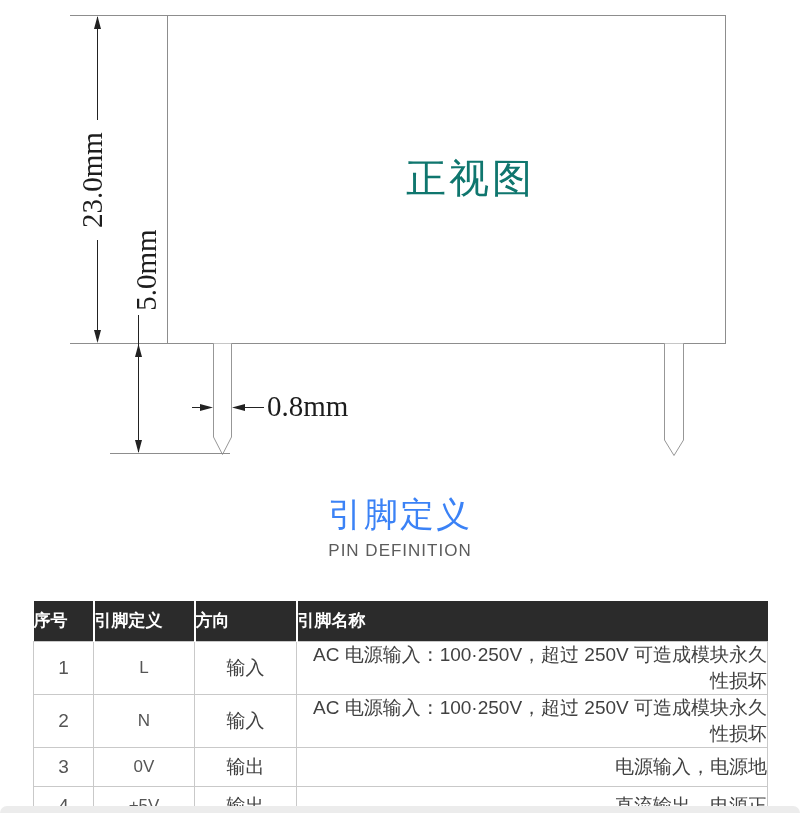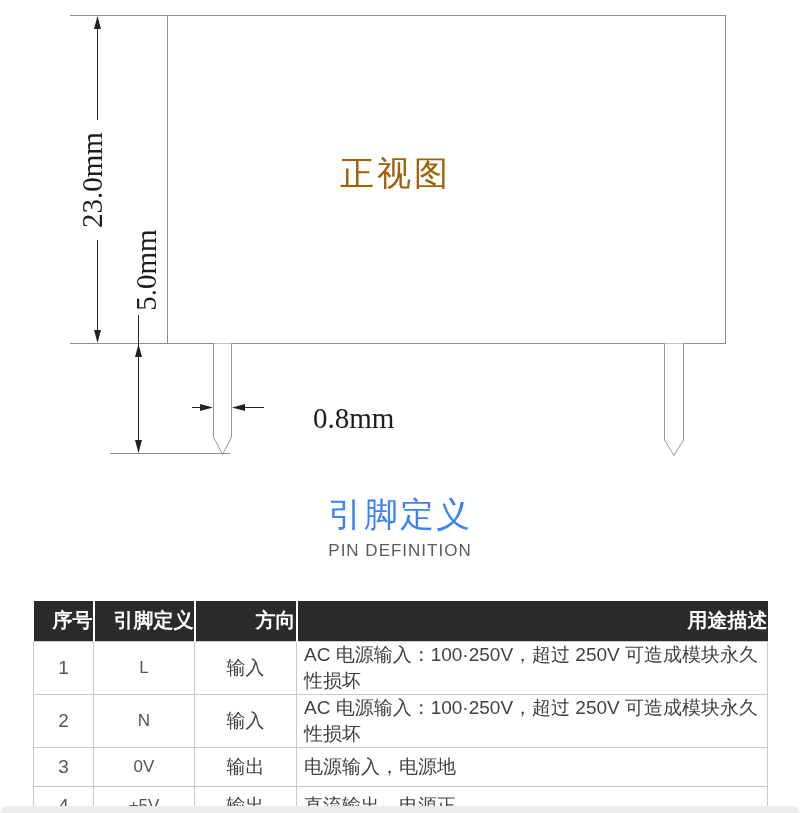--- a/index.html
+++ b/index.html
@@ -23,54 +23,54 @@
     font-family:"Liberation Serif","DejaVu Serif",serif;
     font-size:29px;
     color:#1d1d1d;
     background:#ffffff;
     text-align:center;
     line-height:28px;
     white-space:nowrap;
   }
   #dim-height{left:32px;top:166px;width:120px;height:28px;transform:rotate(-90deg);}
   #dim-pin-length{left:101px;top:256px;width:90px;height:28px;transform:rotate(-90deg);}
-  #dim-pin-width{left:267px;top:404px;width:90px;height:28px;text-align:left;background:transparent;margin-left:46px;}
+  #dim-pin-width{left:267px;top:392px;width:90px;height:28px;text-align:left;background:transparent;}
   #drawing-title{
     position:absolute;left:340px;top:151px;width:195px;
     font-family:"Liberation Serif","DejaVu Serif",serif;
-    font-size:34px;color:#a16207;text-align:left;letter-spacing:3px;white-space:nowrap;
+    font-size:40px;color:#0f766e;text-align:right;letter-spacing:3px;white-space:nowrap;
   }
   
   #section-title-zh{
     position:absolute;left:0;top:492px;width:800px;
     text-align:center;font-size:34px;font-weight:500;color:#3b82f6;letter-spacing:2px;
   }
   #section-title-en{
     position:absolute;left:0;top:541px;width:800px;
     text-align:center;font-size:17px;color:#5c5c5c;letter-spacing:1px;
   }
   
   #pin-table{
     position:absolute;left:33px;top:601px;width:734px;
     border-collapse:collapse;table-layout:fixed;
   }
   #pin-table thead th{
     background:var(--table-header-bg,#2b2b2b);
-    color:#ffffff;font-size:20px;font-weight:bold;
-    height:40px;border:none;text-align:right;
+    color:#ffffff;font-size:17px;font-weight:bold;
+    height:40px;border:none;text-align:left;
   }
   #pin-table thead th:not(:last-child){border-right:2px solid #ffffff;}
   #pin-table tbody td{
     border:1px solid var(--border-light,#c9c9c9);
     height:39px;font-size:19px;color:#414141;text-align:center;
     background:#ffffff;vertical-align:middle;
   }
   #pin-table tbody td.col-num{font-size:19px;color:#555555;}
   #pin-table tbody td.col-name{font-size:17px;color:#555555;}
-  #pin-table tbody td.col-desc{text-align:left;padding-left:7px;}
+  #pin-table tbody td.col-desc{text-align:right;padding-left:7px;}
   
   #bottom-strip{
     position:absolute;left:0;top:806px;width:800px;height:7px;
     background:#ececec;border-radius:8px 8px 0 0;
   }
 </style>
 </head>
 <body>
 
 <svg id="drawing-svg" width="800" height="470" viewBox="0 0 800 470">
@@ -121,21 +121,21 @@
     <col style="width:60px">
       <col style="width:101px">
       <col style="width:102px">
       <col style="width:471px">
   </colgroup>
   <thead>
     <tr>
       <th>序号</th>
       <th>引脚定义</th>
       <th>方向</th>
-      <th>用途描述</th>
+      <th>引脚名称</th>
     </tr>
   </thead>
   <tbody>
     <tr>
       <td class="col-num">1</td>
       <td class="col-name">L</td>
       <td>输入</td>
       <td class="col-desc">AC 电源输入：100·250V，超过 250V 可造成模块永久性损坏</td>
     </tr>
     <tr>

